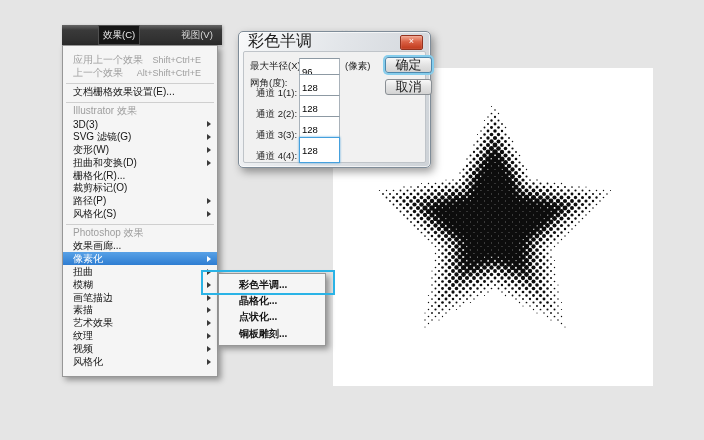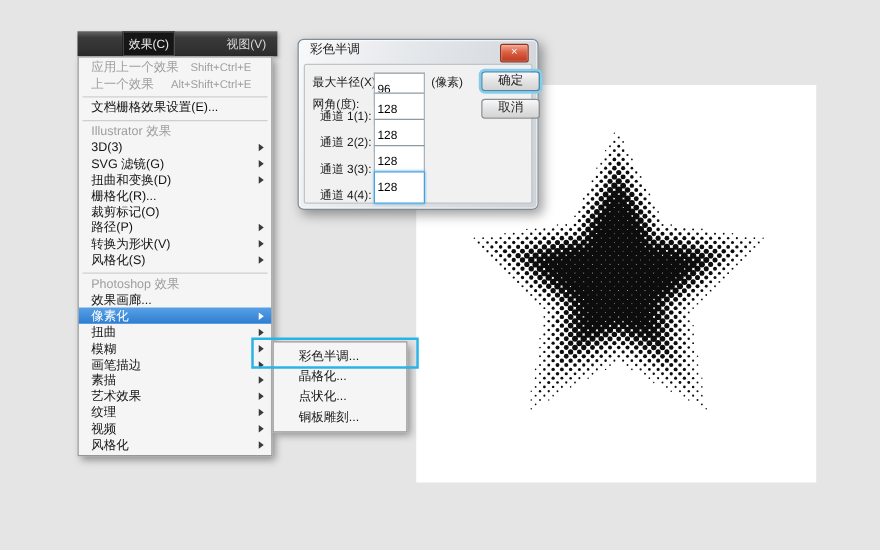--- a/index.html
+++ b/index.html
@@ -7,60 +7,60 @@
        font-family:"Liberation Sans","DejaVu Sans",sans-serif;}
 
   
   .menubar{position:absolute;left:62px;top:25px;width:160px;height:20px;display:flex;align-items:stretch;
     background:linear-gradient(#666 0%,#3a3a3a 25%,#2c2c2c 100%);box-shadow:1px 1px 3px rgba(0,0,0,.25);z-index:20;}
   .mb-item{display:flex;align-items:center;padding:0 5px;font-size:9.5px;color:#d9d9d9;white-space:nowrap;margin-left:36px;}
   .mb-item.active{background:#161616;box-shadow:inset 0 0 0 1px #505050;color:#ececec;}
 
   
   .menu{position:absolute;left:62px;top:45px;width:156px;background:#f5f5f5;border:1px solid #979797;
-    box-shadow:3px 3px 6px rgba(0,0,0,.38);padding:2px 0;box-sizing:border-box;z-index:20;}
+    box-shadow:3px 3px 6px rgba(0,0,0,.38);padding:8px 0;box-sizing:border-box;z-index:20;}
   .mi{display:flex;align-items:center;height:12.9px;padding:0 6px 0 10px;font-size:10px;color:#141414;white-space:nowrap;}
   .mi-shortcut{margin-left:auto;font-size:9px;padding-right:2px;}
   .mi-arrow{width:8px;display:flex;justify-content:flex-end;visibility:hidden;color:#3a3a3a;}
   .mi-arrow::after{content:"";width:0;height:0;border:3.2px solid transparent;border-left:4.2px solid currentColor;border-right:none;}
   .mi.has-sub .mi-arrow{visibility:visible;}
   .mi.disabled,.mi.header{color:#9e9e9e;}
   .mi.hl{background:linear-gradient(#58a1e6,#2e7dd2);color:#fff;}
   .mi.hl .mi-arrow{color:#fff;}
   .mi.sep{height:6px;padding:0 3px;}
   .mi.sep::before{content:"";flex:1;border-top:1px solid #cfcfcf;margin-top:2px;}
 
   
   .submenu{position:absolute;left:218px;top:273px;width:108px;background:#f5f5f5;border:1px solid #979797;
     box-shadow:3px 3px 6px rgba(0,0,0,.38);padding:3px 0;box-sizing:border-box;z-index:30;}
-  .smi{display:flex;align-items:center;height:16.2px;padding-left:20px;font-size:10px;color:#141414;white-space:nowrap;}
+  .smi{display:flex;align-items:center;height:16.2px;padding-left:20px;font-size:10px;color:#141414;white-space:nowrap;font-weight:bold;}
 
   
   .annot{position:absolute;left:201px;top:270px;width:130px;height:21px;border:2px solid #2ab3e6;
     z-index:60;pointer-events:none;}
 
   
   .dialog{position:absolute;left:238px;top:31px;width:193px;height:137px;border-radius:5px;border:1px solid #7f8c98;
     background:linear-gradient(110deg,#f8f9fa 0%,#e2e5e9 45%,#cdd2d7 100%);
     box-shadow:3px 4px 9px rgba(0,0,0,.38), inset 0 0 0 1px rgba(255,255,255,.65);box-sizing:border-box;z-index:40;}
-  .dlg-title{position:absolute;left:0;top:0;right:0;height:19px;display:flex;padding-left:9px;
-    font-size:10px;color:#1c1c1c;}
+  .dlg-title{position:absolute;left:0;top:0;right:0;height:19px;display:flex;align-items:center;padding-left:9px;
+    font-size:16px;color:#1c1c1c;}
   .dlg-close{position:absolute;right:7px;top:3px;width:21px;height:13px;border:1px solid #93321f;border-radius:2px;
     background:linear-gradient(#f2a892 0%,#da6044 45%,#bf391c 100%);color:#fff;font-size:9px;line-height:11px;
     text-align:center;box-shadow:inset 0 0 1px rgba(255,255,255,.8);}
   .dlg-body{position:absolute;left:4px;right:4px;top:19px;bottom:4px;background:#f1f1f1;border:1px solid #bfc4c9;border-radius:2px;}
   .dlg-label{position:absolute;font-size:9.5px;color:#1c1c1c;white-space:nowrap;}
   .inp{width:41px;height:13px;border:1px solid #a9b2ba;border-top-color:#8d99a3;background:#fff;font-size:9.5px;
     padding:12px 2px;font-family:inherit;box-sizing:border-box;}
   .inp.focused{border-color:#45a0dd;box-shadow:0 0 2px rgba(69,160,221,.9);}
   .inp.abs{position:absolute;left:55px;top:6px;}
   .chan-host{position:absolute;left:12px;top:27px;}
   .chan-row{display:flex;align-items:flex-end;height:21px;}
   .chan-label{width:43px;font-size:9.5px;color:#1c1c1c;white-space:nowrap;}
-  .dlg-btn{position:absolute;left:141px;width:47px;height:16px;font-size:10px;text-align:center;line-height:14px;
+  .dlg-btn{position:absolute;left:141px;width:47px;height:16px;font-size:13px;text-align:center;line-height:14px;
     background:linear-gradient(#f8f8f8,#e5e5e5 45%,#d3d3d3);border:1px solid #8a8f94;border-radius:3px;
     color:#1c1c1c;box-sizing:border-box;}
   .dlg-btn.default{box-shadow:0 0 0 2px #86cdec;border-color:#4d88ad;}
 
   
   .artboard{position:absolute;left:333px;top:68px;width:320px;height:318px;background:#fff;z-index:1;}
   .artboard svg{position:absolute;left:29px;top:21px;}
 </style>
 </head>
 <body>
@@ -1074,20 +1074,25 @@
       <span class="mi-shortcut"></span>
       <span class="mi-arrow"></span>
     </div>
 
     <div class="mi has-sub">
       <span class="mi-label">SVG 滤镜(G)</span>
       <span class="mi-shortcut"></span>
       <span class="mi-arrow"></span>
     </div>
 
+    <div class="mi has-sub">
+      <span class="mi-label">变形(W)</span>
+      <span class="mi-shortcut"></span>
+      <span class="mi-arrow"></span>
+    </div>
 
     <div class="mi has-sub">
       <span class="mi-label">扭曲和变换(D)</span>
       <span class="mi-shortcut"></span>
       <span class="mi-arrow"></span>
     </div>
 
     <div class="mi">
       <span class="mi-label">栅格化(R)...</span>
       <span class="mi-shortcut"></span>
@@ -1100,25 +1105,20 @@
       <span class="mi-arrow"></span>
     </div>
 
     <div class="mi has-sub">
       <span class="mi-label">路径(P)</span>
       <span class="mi-shortcut"></span>
       <span class="mi-arrow"></span>
     </div>
 
 
-    <div class="mi has-sub">
-      <span class="mi-label">转换为形状(V)</span>
-      <span class="mi-shortcut"></span>
-      <span class="mi-arrow"></span>
-    </div>
 
     <div class="mi has-sub">
       <span class="mi-label">风格化(S)</span>
       <span class="mi-shortcut"></span>
       <span class="mi-arrow"></span>
     </div>
 
     <div class="mi sep">
       
       

